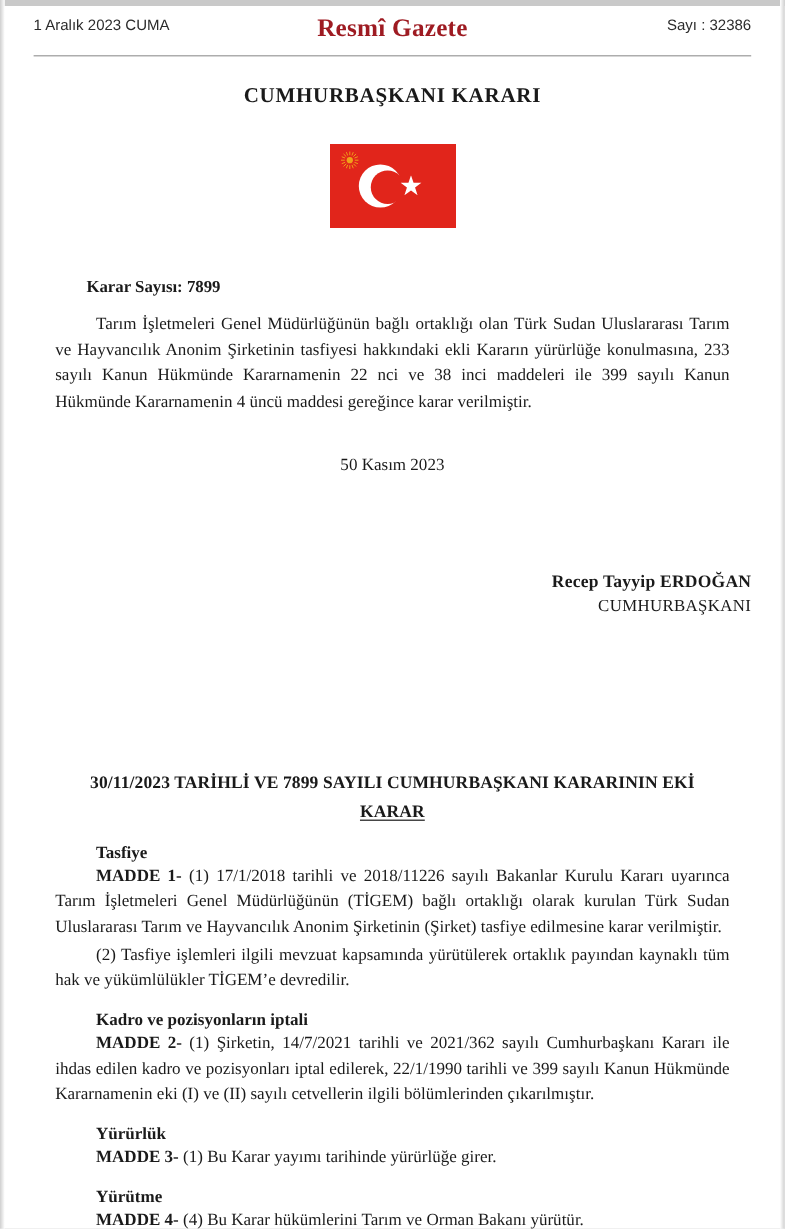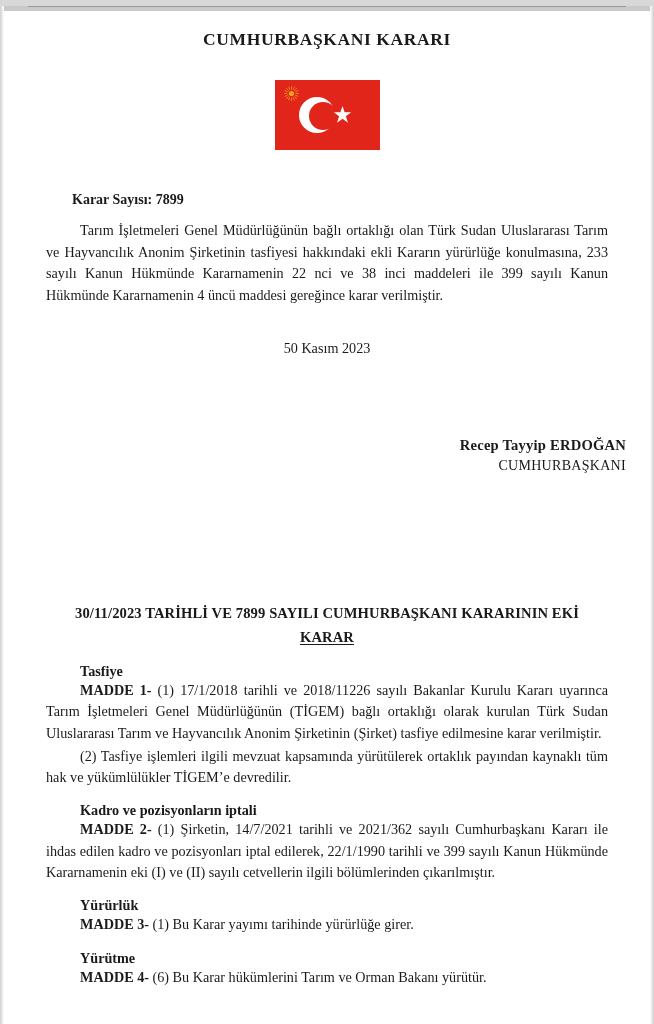--- a/index.html
+++ b/index.html
@@ -229,20 +229,27 @@
 </head>
 <body>
 
 <div class="page">
   <div class="top-strip"></div>
   <div class="edge-left"></div>
   <div class="edge-right"></div>
 
   <div class="content">
 
+    <div style="position:relative;">
+      <div class="masthead">
+        <div class="masthead-date">1 Aralık 2023 CUMA</div>
+        <div class="masthead-issue">Sayı : 32386</div>
+      </div>
+      <div class="masthead-title">Resmî Gazete</div>
+    </div>
     <div class="masthead-rule"></div>
 
     <div class="decree-title">CUMHURBAŞKANI KARARI</div>
 
     <div class="flag-wrap">
       <div class="flag">
         <div class="crescent-outer"></div>
         <div class="crescent-inner"></div>
         <div class="flag-star"></div>
         <svg class="flag-sun" viewBox="0 0 30 30">
@@ -304,19 +311,19 @@
       <div class="article">
         <div class="article-label">Yürürlük</div>
         <div class="article-body first-line-indent">
           <span class="madde">MADDE 3-</span><span> (1) Bu Karar yayımı tarihinde yürürlüğe girer.</span>
         </div>
       </div>
 
       <div class="article">
         <div class="article-label">Yürütme</div>
         <div class="article-body first-line-indent">
-          <span class="madde">MADDE 4-</span><span> (6) Bu Karar hükümlerini Tarım ve Orman Bakanı yürütür.</span>
+          <span class="madde">MADDE 4-</span><span> (4) Bu Karar hükümlerini Tarım ve Orman Bakanı yürütür.</span>
         </div>
       </div>
 
     </div>
   </div>
 </div>
 
 </body></html>

